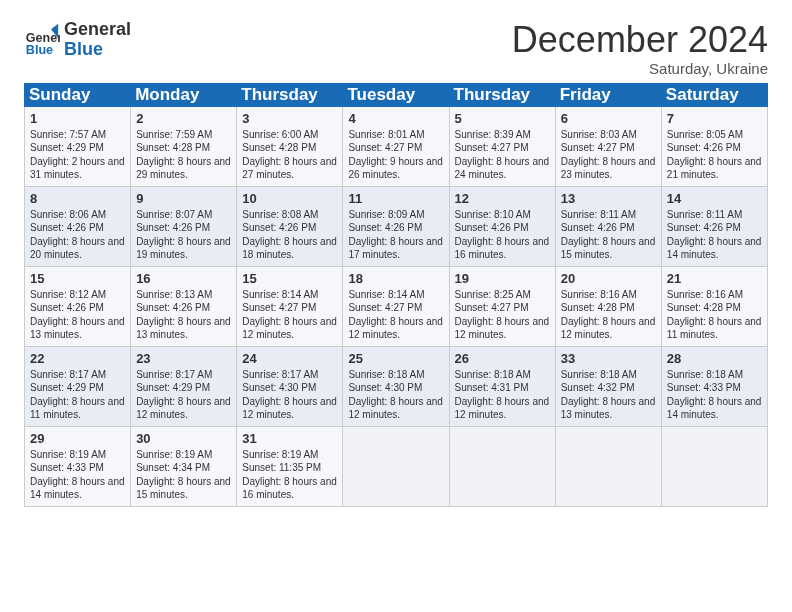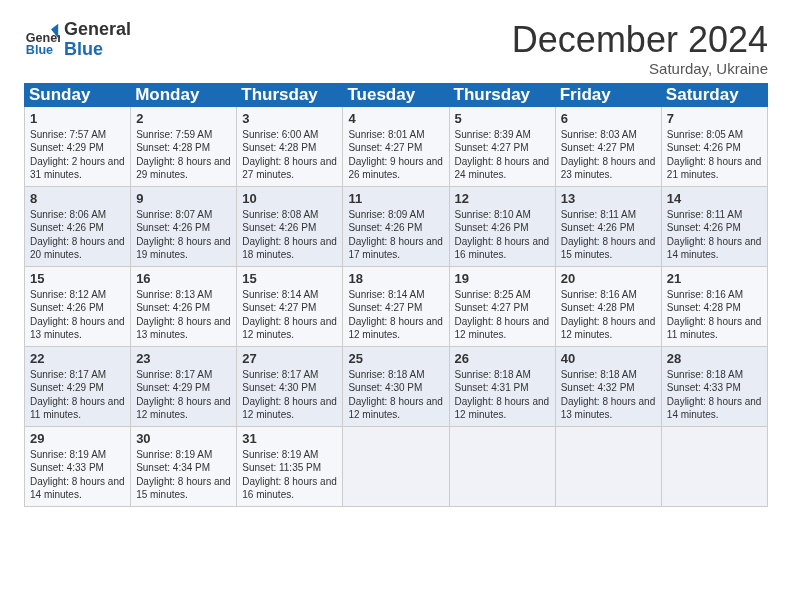--- a/index.html
+++ b/index.html
@@ -317,21 +317,21 @@
         </td>
         <td>
           <span class="day-num">23</span>
 <div class="day-info">
   <span>Sunrise: 8:17 AM</span><br>
   <span>Sunset: 4:29 PM</span><br>
   <span>Daylight: 8 hours and 12 minutes.</span>
 </div>
         </td>
         <td>
-          <span class="day-num">27</span>
+          <span class="day-num">24</span>
 <div class="day-info">
   <span>Sunrise: 8:17 AM</span><br>
   <span>Sunset: 4:30 PM</span><br>
   <span>Daylight: 8 hours and 12 minutes.</span>
 </div>
         </td>
         <td>
           <span class="day-num">25</span>
 <div class="day-info">
   <span>Sunrise: 8:18 AM</span><br>
@@ -341,21 +341,21 @@
         </td>
         <td>
           <span class="day-num">26</span>
 <div class="day-info">
   <span>Sunrise: 8:18 AM</span><br>
   <span>Sunset: 4:31 PM</span><br>
   <span>Daylight: 8 hours and 12 minutes.</span>
 </div>
         </td>
         <td>
-          <span class="day-num">40</span>
+          <span class="day-num">33</span>
 <div class="day-info">
   <span>Sunrise: 8:18 AM</span><br>
   <span>Sunset: 4:32 PM</span><br>
   <span>Daylight: 8 hours and 13 minutes.</span>
 </div>
         </td>
         <td>
           <span class="day-num">28</span>
 <div class="day-info">
   <span>Sunrise: 8:18 AM</span><br>

